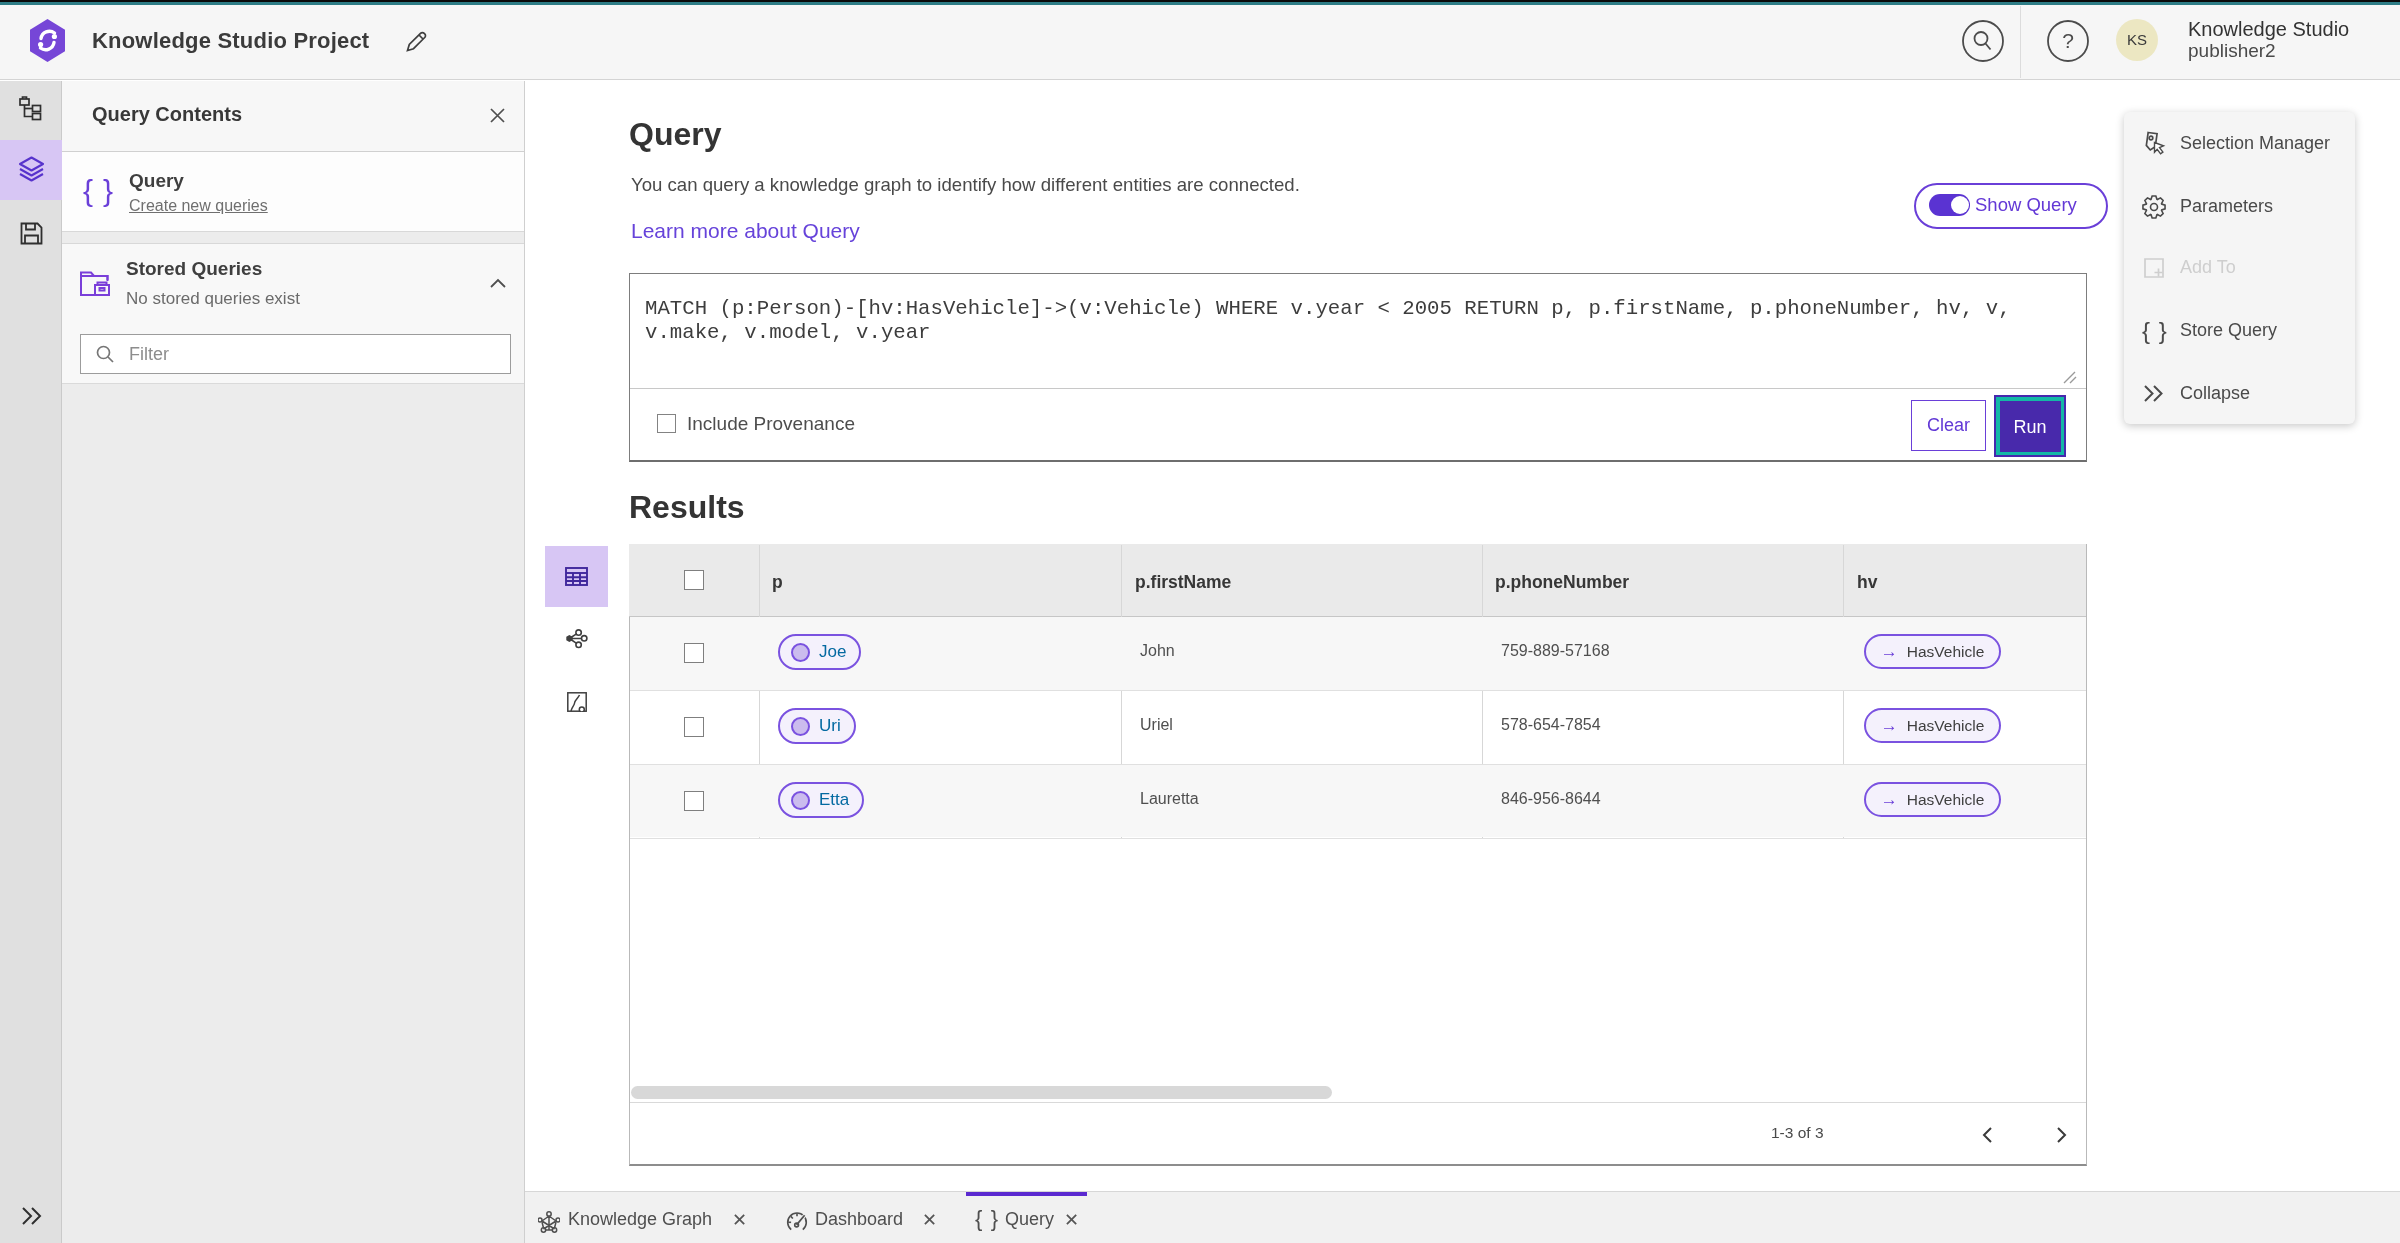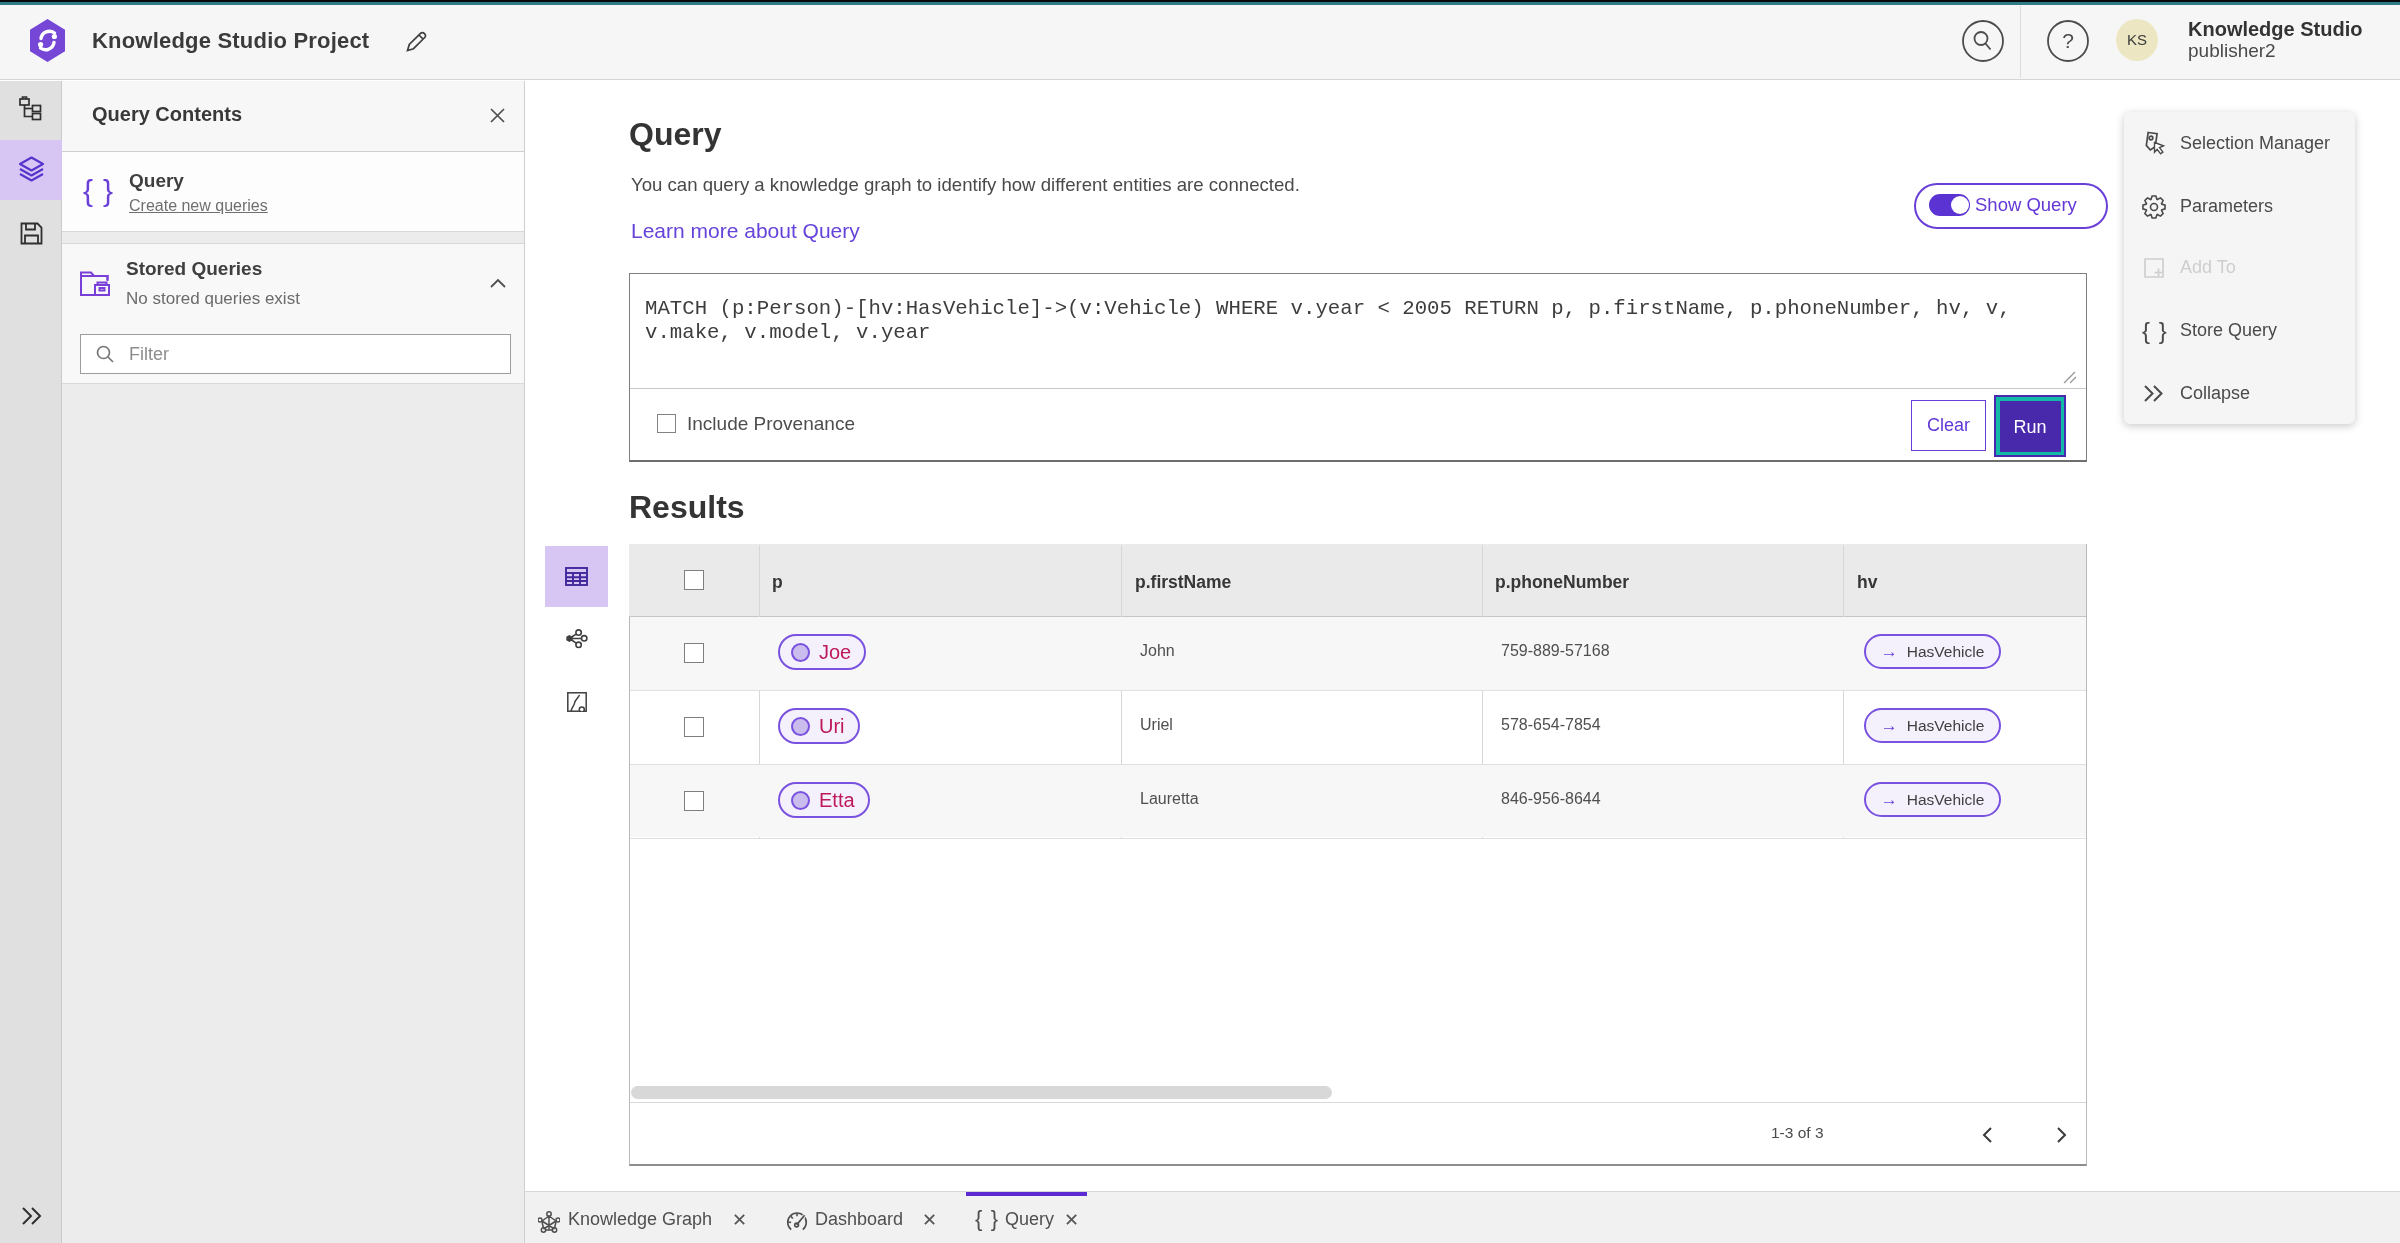--- a/index.html
+++ b/index.html
@@ -5,21 +5,21 @@
   * { margin:0; padding:0; box-sizing:border-box; }
   html,body { width:2400px; height:1243px; overflow:hidden; }
   body { font-family:"Liberation Sans", sans-serif; position:relative; background:#fff; }
   .abs { position:absolute; }
   
   #strip-black { left:0; top:0; width:2400px; height:2px; background:#0a0a0a; }
   #strip-teal  { left:0; top:2px; width:2400px; height:2.5px; background:#2e7d86; }
   #header { left:0; top:4.5px; width:2400px; height:75.5px; background:#f6f6f6; border-bottom:1px solid #d4d4d4; }
   #hdr-title { left:92px; top:28px; font-size:22px; font-weight:600; color:#3b3b3b; letter-spacing:0.2px; }
   #hdr-divider { left:2020px; top:6px; width:1px; height:72px; background:#dcdcdc; }
-  #hdr-name { left:2188px; top:18px; font-size:20px; font-weight:700; color:#333; }
+  #hdr-name { left:2188px; top:18px; font-size:20px; font-weight:400; color:#333; }
   #hdr-user { left:2188px; top:40px; font-size:19px; color:#4a4a4a; }
   #avatar { left:2116px; top:19px; width:42px; height:42px; border-radius:50%; background:#ece7c2; color:#3a3a3a; font-size:15px; text-align:center; line-height:42px; }
   
   #sidebar { left:0; top:81px; width:62px; height:1162px; background:#e0e0e0; border-right:1px solid #cacaca; }
   #sb-active { left:0; top:140px; width:62px; height:60px; background:#d7c6f4; }
   
   #panel { left:62px; top:81px; width:463px; height:1162px; background:#ececec; border-right:1px solid #cfcfcf; }
   #panel-head { left:62px; top:81px; width:462px; height:71px; background:#f7f7f7; border-bottom:1px solid #d0d0d0; }
   #panel-head-title { left:92px; top:103px; font-size:20px; font-weight:600; color:#383838; }
   #panel-query { left:62px; top:152px; width:462px; height:80px; background:#fdfdfd; border-bottom:1px solid #d8d8d8; }
@@ -54,21 +54,21 @@
   
   #table { left:629px; top:544px; width:1458px; height:622px; border:1px solid #b9b9b9; border-bottom:2px solid #8d8d8d; background:#fff; }
   #thead { left:629px; top:544px; width:1457px; height:73px; background:#eaeaea; border-bottom:1px solid #c6c6c6; }
   .th { position:absolute; top:572px; font-size:17.5px; font-weight:700; color:#373737; }
   .vline { position:absolute; top:545px; width:1px; height:293px; background:#d7d7d7; }
   .row { position:absolute; left:630px; width:1456px; height:73px; }
   .rline { position:absolute; left:630px; width:1456px; height:1px; background:#e0e0e0; }
   .ckb { position:absolute; width:20px; height:20px; border:1.5px solid #7f7f7f; background:#fff; }
   .pill { position:absolute; height:36px; border:2px solid #7a52e0; border-radius:18px; background:#f4f1fc; display:flex; align-items:center; padding:0 13px 0 11px; }
   .pill .dot { width:19px; height:19px; border-radius:50%; background:#cbbcee; border:2px solid #7a52e0; margin-right:9px; }
-  .pill .ptxt { font-size:20px; color:#be185d; }
+  .pill .ptxt { font-size:17px; color:#0369a1; }
   .hvpill { position:absolute; width:137px; height:35px; border:2px solid #7a52e0; border-radius:18px; background:#f4f1fc; display:flex; align-items:center; justify-content:center; }
   .hvpill .arr { color:#6a3fd8; font-size:17px; margin-right:9px; }
   .hvpill .ptxt { font-size:15.5px; color:#3f3f3f; }
   .cell { position:absolute; font-size:16px; color:#4f4f4f; }
   #scrollbar { left:631px; top:1086px; width:701px; height:13px; border-radius:7px; background:#d8d8d8; }
   #sb-line { left:630px; top:1102px; width:1456px; height:1px; background:#d9d9d9; }
   #pag-count { left:1771px; top:1124px; font-size:15.5px; color:#4a4a4a; }
   
   #rmenu { left:2124px; top:112px; width:231px; height:312px; background:#f5f5f5; border-radius:6px; box-shadow:0 2px 8px rgba(0,0,0,0.22); }
   .rm-label { position:absolute; left:2180px; font-size:18px; color:#4a4a4a; }

